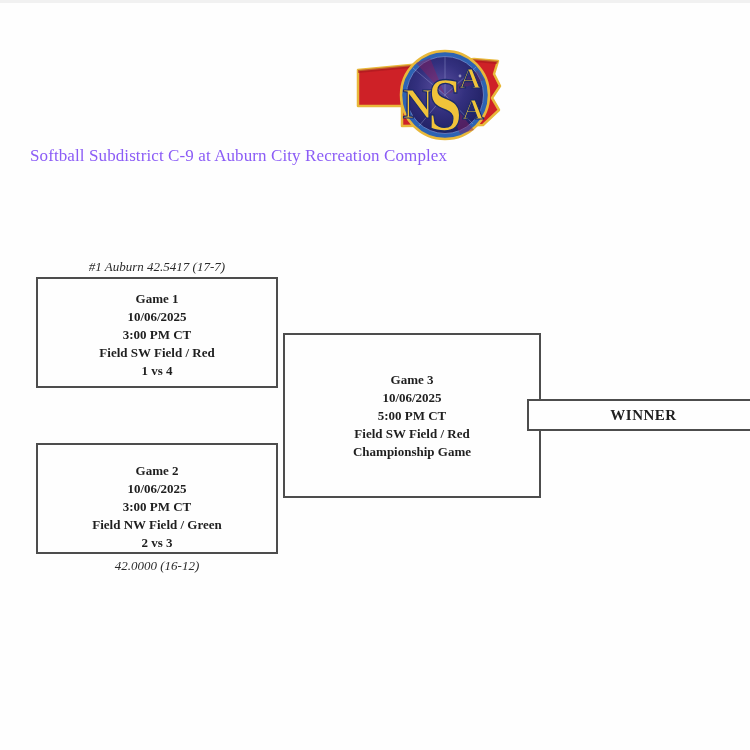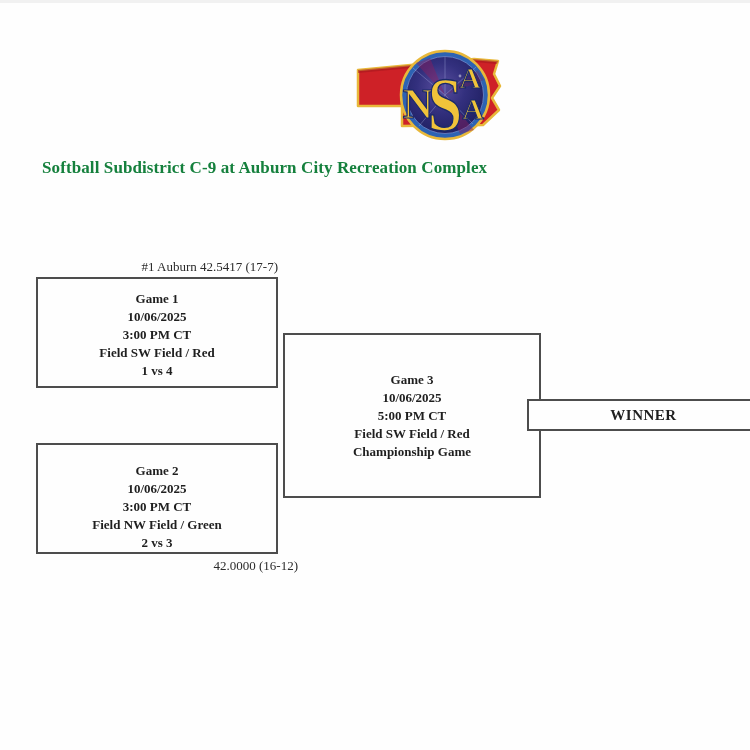--- a/index.html
+++ b/index.html
@@ -3,26 +3,26 @@
 <meta charset="utf-8">
 <style>
   html,body { margin:0; padding:0; background:#fff; }
   .page {
     position:relative; width:750px; height:750px; background:#fefefe;
     overflow:hidden; font-family:"Liberation Serif", serif; color:#1f1f1f;
   }
   .scan-edge { position:absolute; top:0; left:0; width:750px; height:3px; background:#f1f1f1; }
   .logo { position:absolute; left:356px; top:46px; width:162px; height:96px; }
   .title {
-    position:absolute; left:30px; top:146px; width:700px; margin:12px;
-    font-size:17px; font-weight:bold; color:#15803d; letter-spacing:0.1px;
+    position:absolute; left:30px; top:146px; width:700px; margin:0;
+    font-size:17px; font-weight:normal; color:#8b5cf6; letter-spacing:0.1px;
   }
   .seed {
-    position:absolute; font-size:13px; color:#2b2b2b; text-align:right;
-    line-height:16px; white-space:nowrap;
+    position:absolute; font-size:13px; color:#2b2b2b; text-align:center;
+    line-height:16px; white-space:nowrap;font-style:italic;
   }
   .seed1 { left:36px; top:259px; width:242px; }
   .seed4 { left:16px; top:391px; width:282px; }
   .seed3 { left:36px; top:427px; width:242px; }
   .seed2 { left:16px; top:557px; width:282px; line-height:17px; white-space:normal; }
   .gamebox {
     position:absolute; border:2px solid #4d4d4d; background:#fefefe;
     display:flex; flex-direction:column; justify-content:center; align-items:center;
     font-size:13px; font-weight:bold; line-height:18px; text-align:center; color:#1f1f1f;
     box-sizing:border-box;

